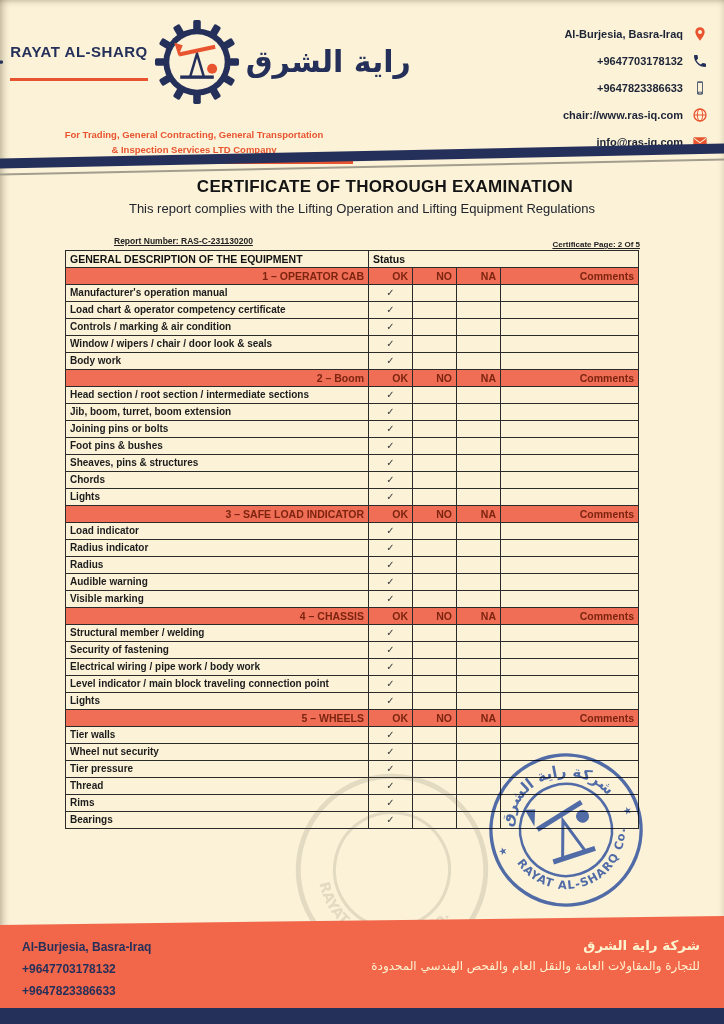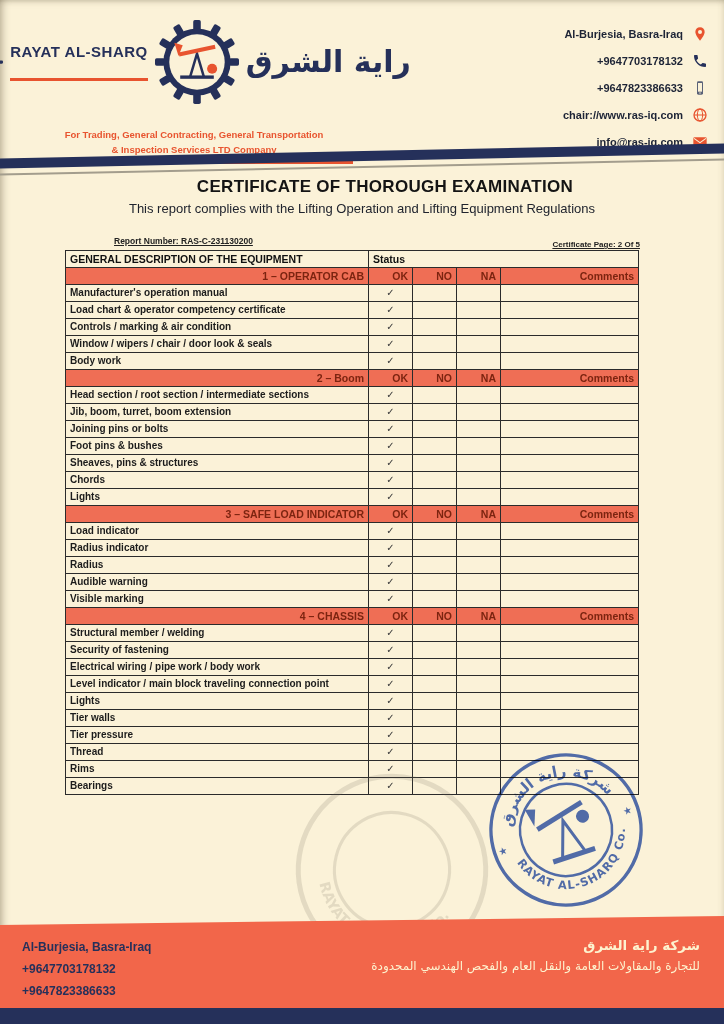--- a/index.html
+++ b/index.html
@@ -372,22 +372,36 @@
           <td class="mark"></td>
           <td class="comment"></td>
         </tr>
         <tr class="item-row">
           <td class="item-label">Lights</td>
           <td class="mark">✓</td>
           <td class="mark"></td>
           <td class="mark"></td>
           <td class="comment"></td>
         </tr>
+        <tr class="section-row">
+          <td class="c-desc sec-title">5 – WHEELS</td>
+          <td class="sec-col">OK</td>
+          <td class="sec-col">NO</td>
+          <td class="sec-col">NA</td>
+          <td class="sec-col">Comments</td>
+        </tr>
         <tr class="item-row">
           <td class="item-label">Tier walls</td>
+          <td class="mark">✓</td>
+          <td class="mark"></td>
+          <td class="mark"></td>
+          <td class="comment"></td>
+        </tr>
+        <tr class="item-row">
+          <td class="item-label">Wheel nut security</td>
           <td class="mark">✓</td>
           <td class="mark"></td>
           <td class="mark"></td>
           <td class="comment"></td>
         </tr>
         <tr class="item-row">
           <td class="item-label">Tier pressure</td>
           <td class="mark">✓</td>
           <td class="mark"></td>
           <td class="mark"></td>

